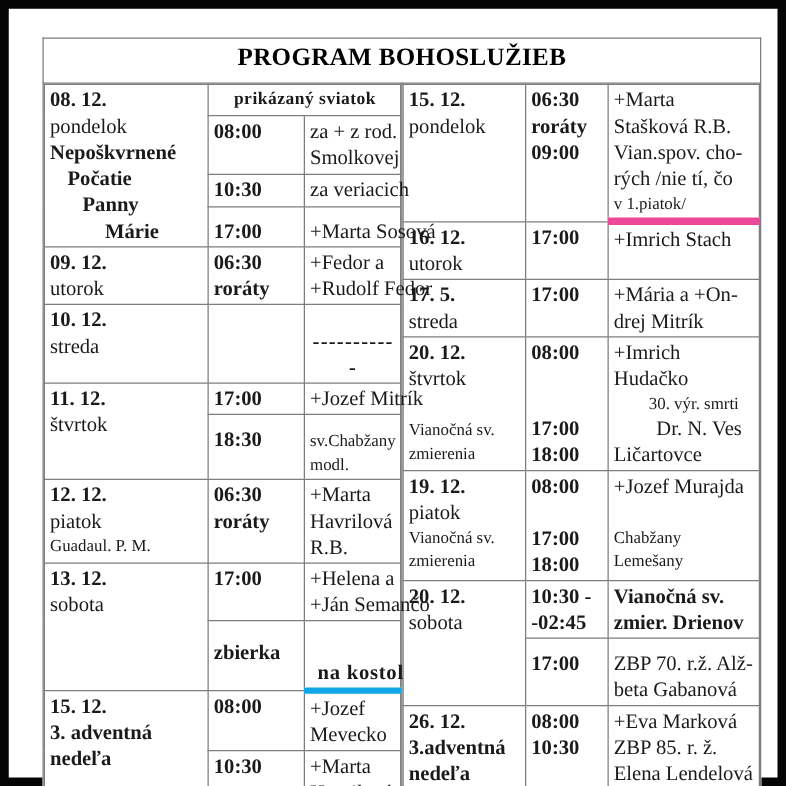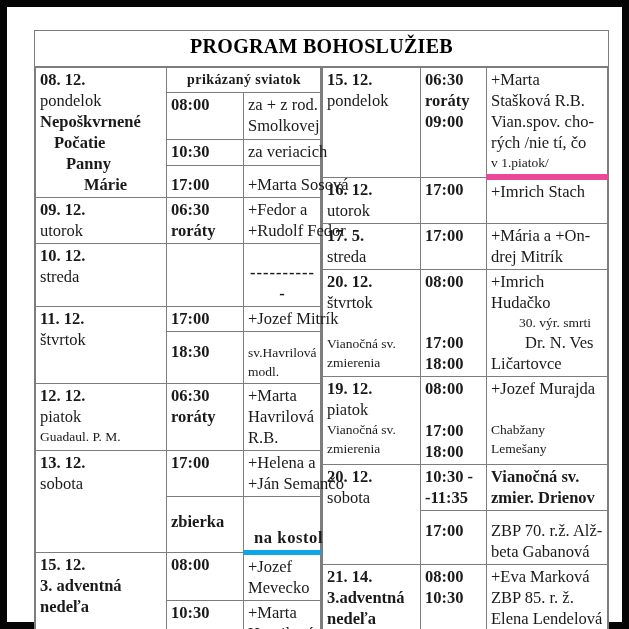--- a/index.html
+++ b/index.html
@@ -194,21 +194,21 @@
               </td>
               <td class="c-desc vline cellpad" style="border-top:1px solid #7d7d7d;">
                 <span class="ln">+Jozef  Mitrík</span>
               </td>
             </tr>
             <tr>
               <td class="c-time vline cellpad" style="padding-top:9px !important;">
                 <span class="ln b">18:30</span>
               </td>
               <td class="c-desc vline cellpad" style="padding-top:11px !important;">
-                <span class="ln sm">sv.Havrilová</span>
+                <span class="ln sm">sv.Chabžany</span>
                 <span class="ln sm">modl.</span>
               </td>
             </tr>
 
             <tr>
               <td class="c-date cellpad" style="border-top:1px solid #7d7d7d;">
                 <span class="ln b">12. 12.</span>
                 <span class="ln">piatok</span>
                 <span class="ln sm">Guadaul. P. M.</span>
               </td>
@@ -376,40 +376,40 @@
               </td>
             </tr>
 
             <tr>
               <td class="c-date-r cellpad" rowspan="2" style="border-top:1px solid #7d7d7d;">
                 <span class="ln b">20. 12.</span>
                 <span class="ln">sobota</span>
               </td>
               <td class="c-time-r vline cellpad" style="border-top:1px solid #7d7d7d;">
                 <span class="ln b">10:30 -</span>
-                <span class="ln b">-11:35</span>
+                <span class="ln b">-02:45</span>
               </td>
               <td class="c-desc vline cellpad" style="border-top:1px solid #7d7d7d;">
                 <span class="ln b">Vianočná  sv.</span>
                 <span class="ln b">zmier.  Drienov</span>
               </td>
             </tr>
             <tr>
               <td class="c-time-r vline cellpad" style="padding-top:9px !important;">
                 <span class="ln b">17:00</span>
               </td>
               <td class="c-desc vline cellpad" style="padding-top:9px !important;">
                 <span class="ln">ZBP 70. r.ž. Alž-</span>
                 <span class="ln">beta  Gabanová</span>
               </td>
             </tr>
 
             <tr>
               <td class="c-date-r cellpad" style="border-top:1px solid #7d7d7d;">
-                <span class="ln b">21. 14.</span>
+                <span class="ln b">26. 12.</span>
                 <span class="ln b">3.adventná</span>
                 <span class="ln b">nedeľa</span>
               </td>
               <td class="c-time-r vline cellpad" style="border-top:1px solid #7d7d7d;">
                 <span class="ln b">08:00</span>
                 <span class="ln b">10:30</span>
               </td>
               <td class="c-desc vline cellpad" style="border-top:1px solid #7d7d7d;">
                 <span class="ln">+Eva  Marková</span>
                 <span class="ln">ZBP  85.  r. ž.</span>

